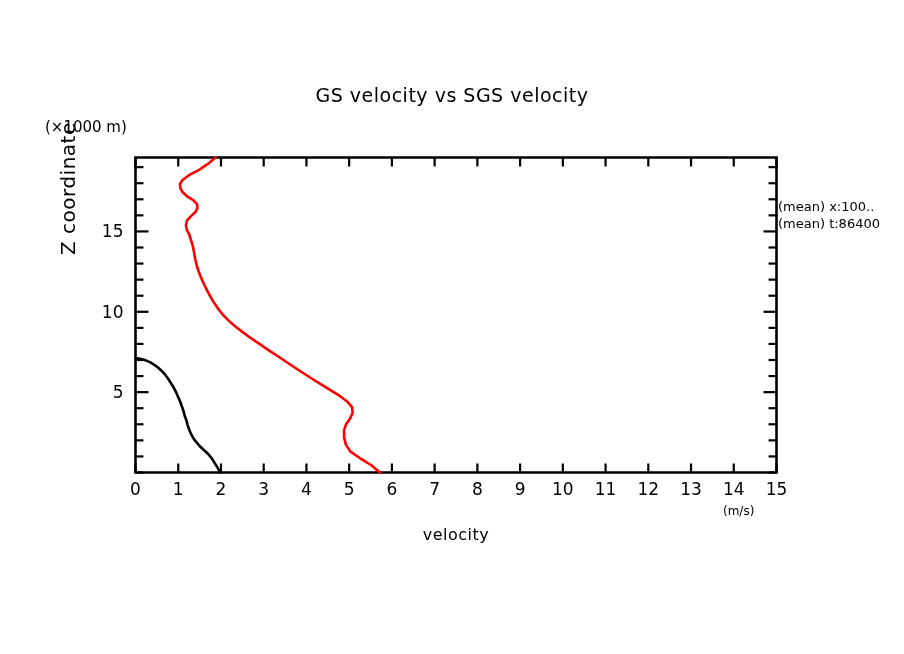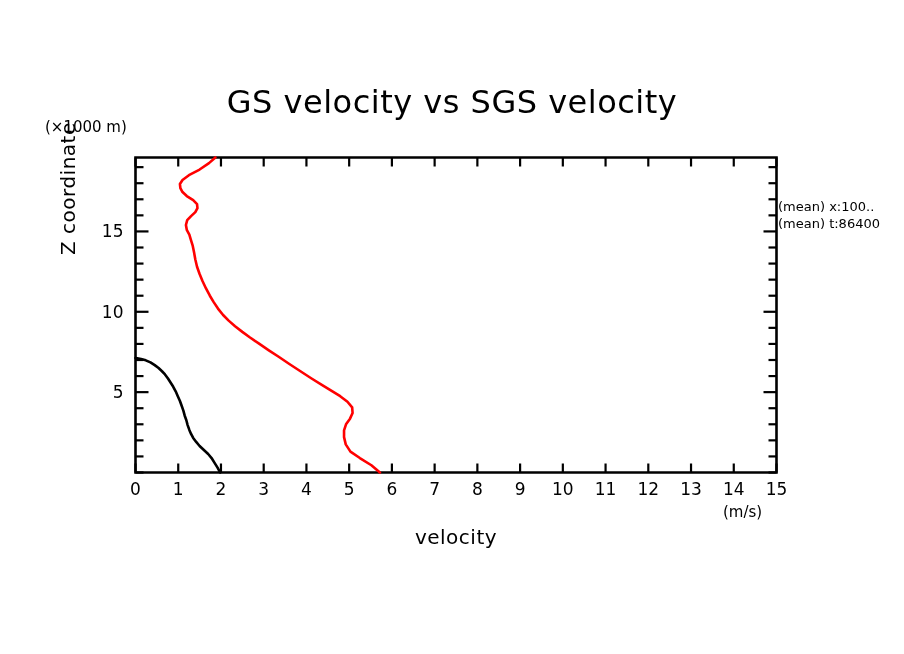--- a/index.html
+++ b/index.html
@@ -24,44 +24,44 @@
   .txt {
     position: absolute;
     color: #000000;
     white-space: nowrap;
     line-height: 1;
   }
   #chart-title {
     left: 0; top: 86px;
     width: 904px;
     text-align: center;
-    font-size: 32px;
+    font-size: 19px;
     letter-spacing: 0.5px;
   }
   #z-unit-label {
     left: 45px; top: 120px;
     font-size: 15px;
   }
   #y-axis-title {
     left: 58px; top: 255px;
     font-size: 20px;
     transform: rotate(-90deg);
     transform-origin: left top;
     letter-spacing: 0.5px;
   }
   #x-axis-title {
     left: 135px; top: 527px;
     width: 642px;
     text-align: center;
-    font-size: 20px;
+    font-size: 16px;
     letter-spacing: 0.5px;
   }
   #x-unit-label {
     left: 723px; top: 505px;
-    font-size: 15px;
+    font-size: 12px;
   }
   #notes {
     position: absolute;
     left: 778px; top: 154px;
     width: 126px;
     overflow: hidden;
     margin-top: 44px;
   }
   #notes .note-line {
     position: relative;

